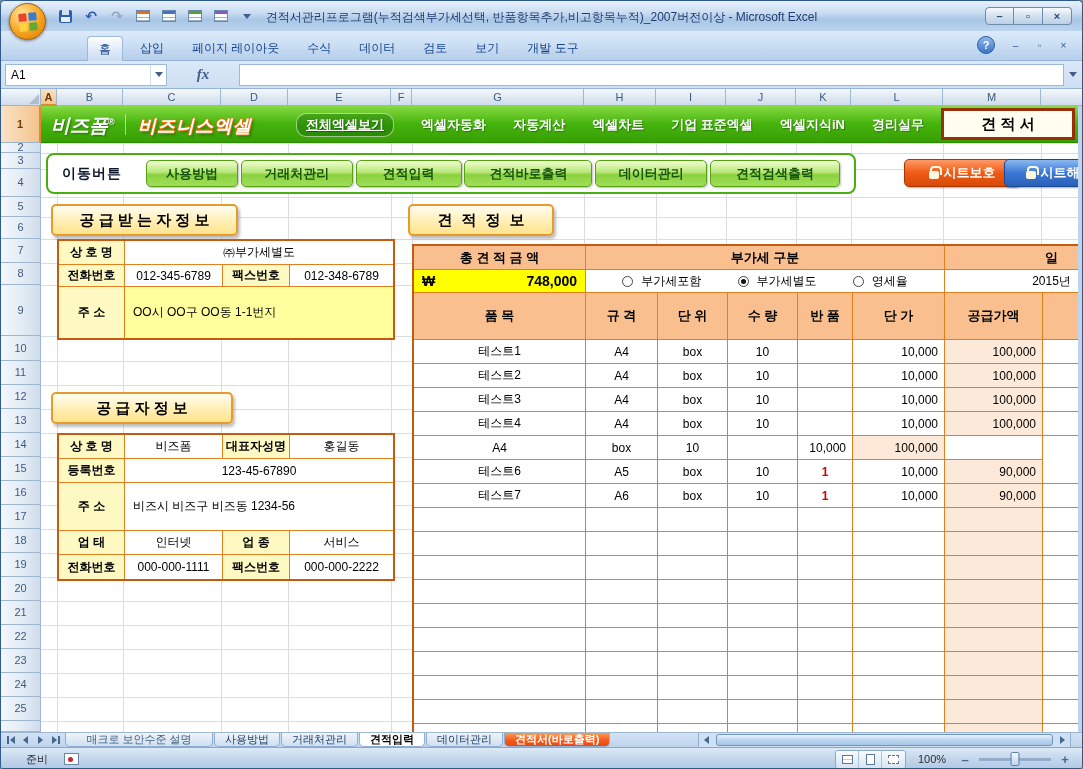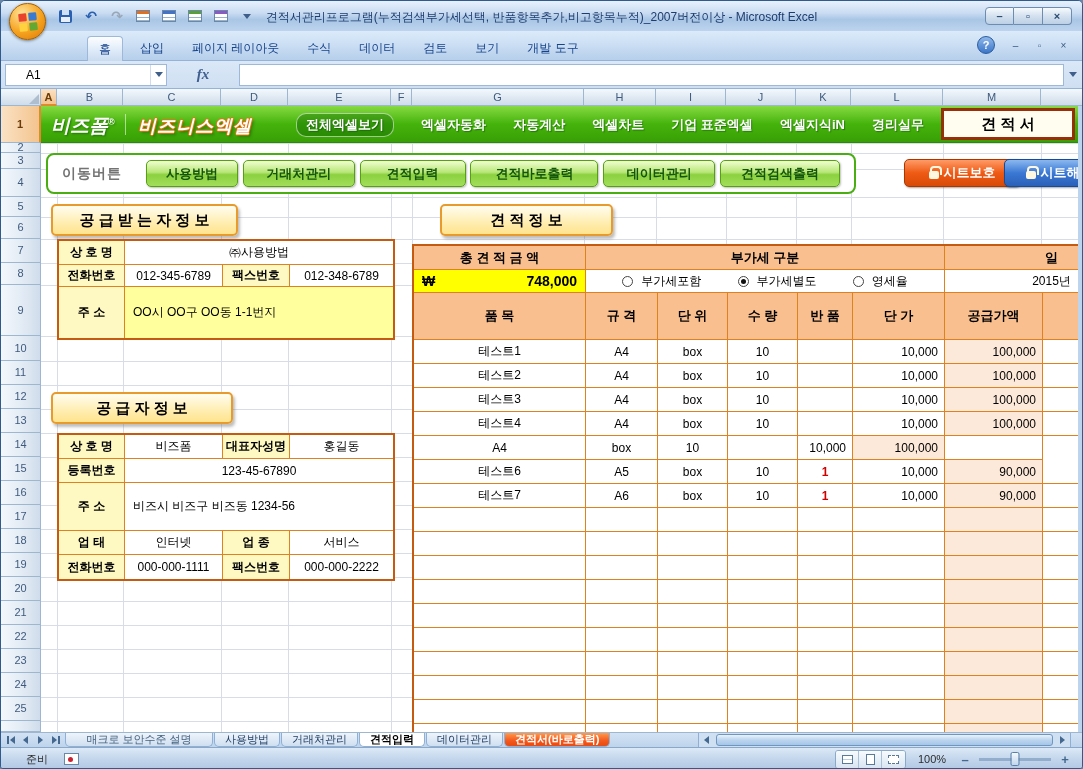--- a/index.html
+++ b/index.html
@@ -47,21 +47,21 @@
   #help-btn{width:18px;height:18px;border-radius:50%;background:linear-gradient(#8fb8ea,#3a76c8);
     border:1px solid #2a5a9e;color:#fff;font-weight:bold;font-size:11px;display:flex;align-items:center;justify-content:center;}
   .wb-ctrls{display:flex;gap:3px;}
   .wb-btn{width:21px;height:16px;display:flex;align-items:center;justify-content:center;font-size:10px;color:#3a5a80;
     border:1px solid transparent;border-radius:2px;}
 
   
   #formulabar{position:absolute;left:0;top:60px;width:100%;height:28px;
     background:linear-gradient(#dae8f7,#cfdff2);border-bottom:1px solid #95b3d7;display:flex;align-items:center;}
   #namebox{margin-left:4px;width:162px;height:22px;background:#fff;border:1px solid #9db8d8;display:flex;align-items:center;}
-  #namebox .ref{flex:1;padding-left:20px;font-size:12px;}
+  #namebox .ref{flex:1;padding-left:5px;font-size:12px;}
   #namebox .dd{width:16px;height:100%;border-left:1px solid #d0dcea;display:flex;align-items:center;justify-content:center;}
   #fxzone{width:72px;display:flex;align-items:center;justify-content:center;}
   #fx{font-family:"Liberation Serif","DejaVu Serif",serif;font-style:italic;font-weight:bold;color:#3f5f8f;font-size:15px;}
   #finput{flex:1;height:22px;background:#fff;border:1px solid #9db8d8;}
   #fexpand{width:18px;height:22px;display:flex;align-items:center;justify-content:center;}
 
   
   #colheads{position:absolute;left:0;top:88px;width:1083px;height:17px;display:flex;}
   .chead{height:17px;border-right:1px solid #9eb6ce;border-bottom:1px solid #9eb6ce;display:flex;align-items:center;
     justify-content:center;font-size:11px;color:#3f5a7d;overflow:hidden;
@@ -83,47 +83,47 @@
   #banner{position:absolute;left:0;top:0;width:1037px;height:37px;z-index:2;
     background:linear-gradient(#86da42,#45b30c 50%,#389f05);border-bottom:1px solid #2d8a02;}
   #logo1{position:absolute;left:10px;top:7px;color:#fff;font-weight:bold;font-style:italic;font-size:19px;
     text-shadow:1px 1px 2px rgba(0,60,0,.5);}
   #logo1 sup{font-size:9px;font-style:normal;}
   .logo-div{position:absolute;left:84px;top:8px;width:1px;height:21px;background:rgba(255,255,255,.55);}
   #logo2{position:absolute;left:97px;top:8px;color:#fff;font-weight:bold;font-style:italic;font-size:18px;letter-spacing:1px;
     text-shadow:-1px 0 #e8720c,1px 0 #e8720c,0 -1px #e8720c,0 1px #e8720c,2px 2px 3px rgba(0,0,0,.35);}
   #banner-menu{position:absolute;left:255px;top:0;width:628px;height:37px;display:flex;align-items:center;justify-content:space-between;}
   .bmenu{color:#fff;font-weight:bold;font-size:13px;white-space:nowrap;text-shadow:1px 1px 1px rgba(0,60,0,.45);}
-  .bmenu.pill{background:rgba(0,80,0,.30);border:1px solid rgba(255,255,255,.55);border-radius:10px;padding:2px 9px;}
+  .bmenu.pill{background:rgba(0,80,0,.30);border:1px solid rgba(255,255,255,.55);border-radius:10px;padding:2px 9px;text-decoration:underline;}
   #doc-title{position:absolute;left:900px;top:2px;width:134px;height:32px;border:3px solid #96300a;background:#fffdf0;
     display:flex;align-items:center;justify-content:center;font-weight:bold;font-size:15px;}
 
   
   #nav-strip{position:absolute;left:5px;top:47px;width:810px;height:41px;background:#fff;border:2px solid #49ae12;
     border-radius:8px;display:flex;align-items:center;z-index:2;}
-  #nav-label{margin-left:14px;width:80px;color:#737373;font-weight:bold;font-size:14px;letter-spacing:1px;}
+  #nav-label{margin-left:14px;width:80px;color:#0f172a;font-weight:bold;font-size:14px;letter-spacing:1px;}
   #nav-btns{display:flex;justify-content:space-between;flex:1;margin:0 14px 0 4px;}
   .nav-btn{height:27px;border:1px solid #56a012;border-radius:5px;color:#14550a;font-weight:bold;font-size:13px;
     display:flex;align-items:center;justify-content:center;box-shadow:1px 1px 2px rgba(0,0,0,.25);white-space:nowrap;
     background:linear-gradient(#f0ffd0,#b8e678 45%,#8bd140 55%,#a2de5a);}
   .pbtn{position:absolute;top:53px;height:28px;border-radius:5px;display:flex;align-items:center;justify-content:center;
     gap:5px;color:#fff;font-weight:bold;font-size:13px;box-shadow:1px 1px 2px rgba(0,0,0,.35);z-index:2;white-space:nowrap;}
   #protect-btn{left:863px;width:116px;background:linear-gradient(#ff9a66,#ef5a14 50%,#d84a08);border:1px solid #a83800;}
   #unprotect-btn{left:963px;width:110px;background:linear-gradient(#8ab8f0,#3a78d4 50%,#2a60b8);border:1px solid #1a4a94;}
   .lock{position:relative;width:10px;height:8px;background:#fff8e0;border-radius:2px;margin-top:4px;display:block;}
   .lock::before{content:"";position:absolute;left:1px;top:-5px;width:8px;height:7px;border:2px solid #fff8e0;
     border-bottom:none;border-radius:4px 4px 0 0;}
 
   
   .badge{position:absolute;height:32px;z-index:2;display:flex;align-items:center;justify-content:center;
     background:linear-gradient(#fffdf0,#ffedb0 60%,#ffe48e);border:2px solid #e89b2c;border-radius:5px;
     box-shadow:2px 3px 3px rgba(110,110,110,.45);font-weight:bold;font-size:15px;white-space:nowrap;}
   #badge-recipient{left:10px;top:98px;width:187px;}
   #badge-supplier{left:10px;top:286px;width:182px;}
-  #badge-quote{left:399px;top:98px;width:173px;}
+  #badge-quote{left:367px;top:98px;width:146px;font-family:Liberation Mono, monospace;}
 
   
   .itable{position:absolute;border:2px solid #c55a11;z-index:2;background:#fff;display:grid;
     grid-template-columns:66px 98px 67px 103px;}
   #t-recipient{left:16px;top:133px;width:338px;grid-template-rows:24px 22px 51px;}
   #t-supplier{left:16px;top:327px;width:338px;grid-template-rows:24px 24px 48px 24px 24px;}
   .icell{border-right:1px solid #e0801f;border-bottom:1px solid #e0801f;display:flex;align-items:center;
     justify-content:center;font-size:12px;overflow:hidden;white-space:nowrap;background:#fff;}
   .icell.lab{background:#fef9c3;font-weight:bold;}
   .icell.yellow{background:#ffff9e;}
@@ -396,36 +396,36 @@
       </div>
 
       <div id="nav-strip">
         <div id="nav-label">이동버튼</div>
         <div id="nav-btns">
             <div class="nav-btn" style="width: 92px;">사용방법</div>
             <div class="nav-btn" style="width: 112px;">거래처관리</div>
             <div class="nav-btn" style="width: 106px;">견적입력</div>
             <div class="nav-btn" style="width: 128px;">견적바로출력</div>
             <div class="nav-btn" style="width: 112px;">데이터관리</div>
-            <div class="nav-btn" style="width: 120px;">견적검색출력</div>
+            <div class="nav-btn" style="width: 130px;">견적검색출력</div>
           </div>
       </div>
       <div id="protect-btn" class="pbtn">
         <span class="lock"></span>
           <span>시트보호</span>
       </div>
       <div id="unprotect-btn" class="pbtn">
         <span class="lock"></span>
           <span>시트해제</span>
       </div>
 
       <div class="badge" id="badge-recipient">공 급 받 는 자 정 보</div>
       <div class="itable" id="t-recipient">
         <div class="icell lab">상 호 명</div>
-        <div class="icell span3 nr">㈜사용방법</div>
+        <div class="icell span3 nr">㈜부가세별도</div>
         <div class="icell lab">전화번호</div>
         <div class="icell">012-345-6789</div>
         <div class="icell lab">팩스번호</div>
         <div class="icell nr">012-348-6789</div>
         <div class="icell lab nb">주     소</div>
         <div class="icell yellow left span3 nr nb">OO시 OO구 OO동 1-1번지</div>
       </div>
 
       <div class="badge" id="badge-supplier">공 급 자 정 보</div>
       <div class="itable" id="t-supplier">

